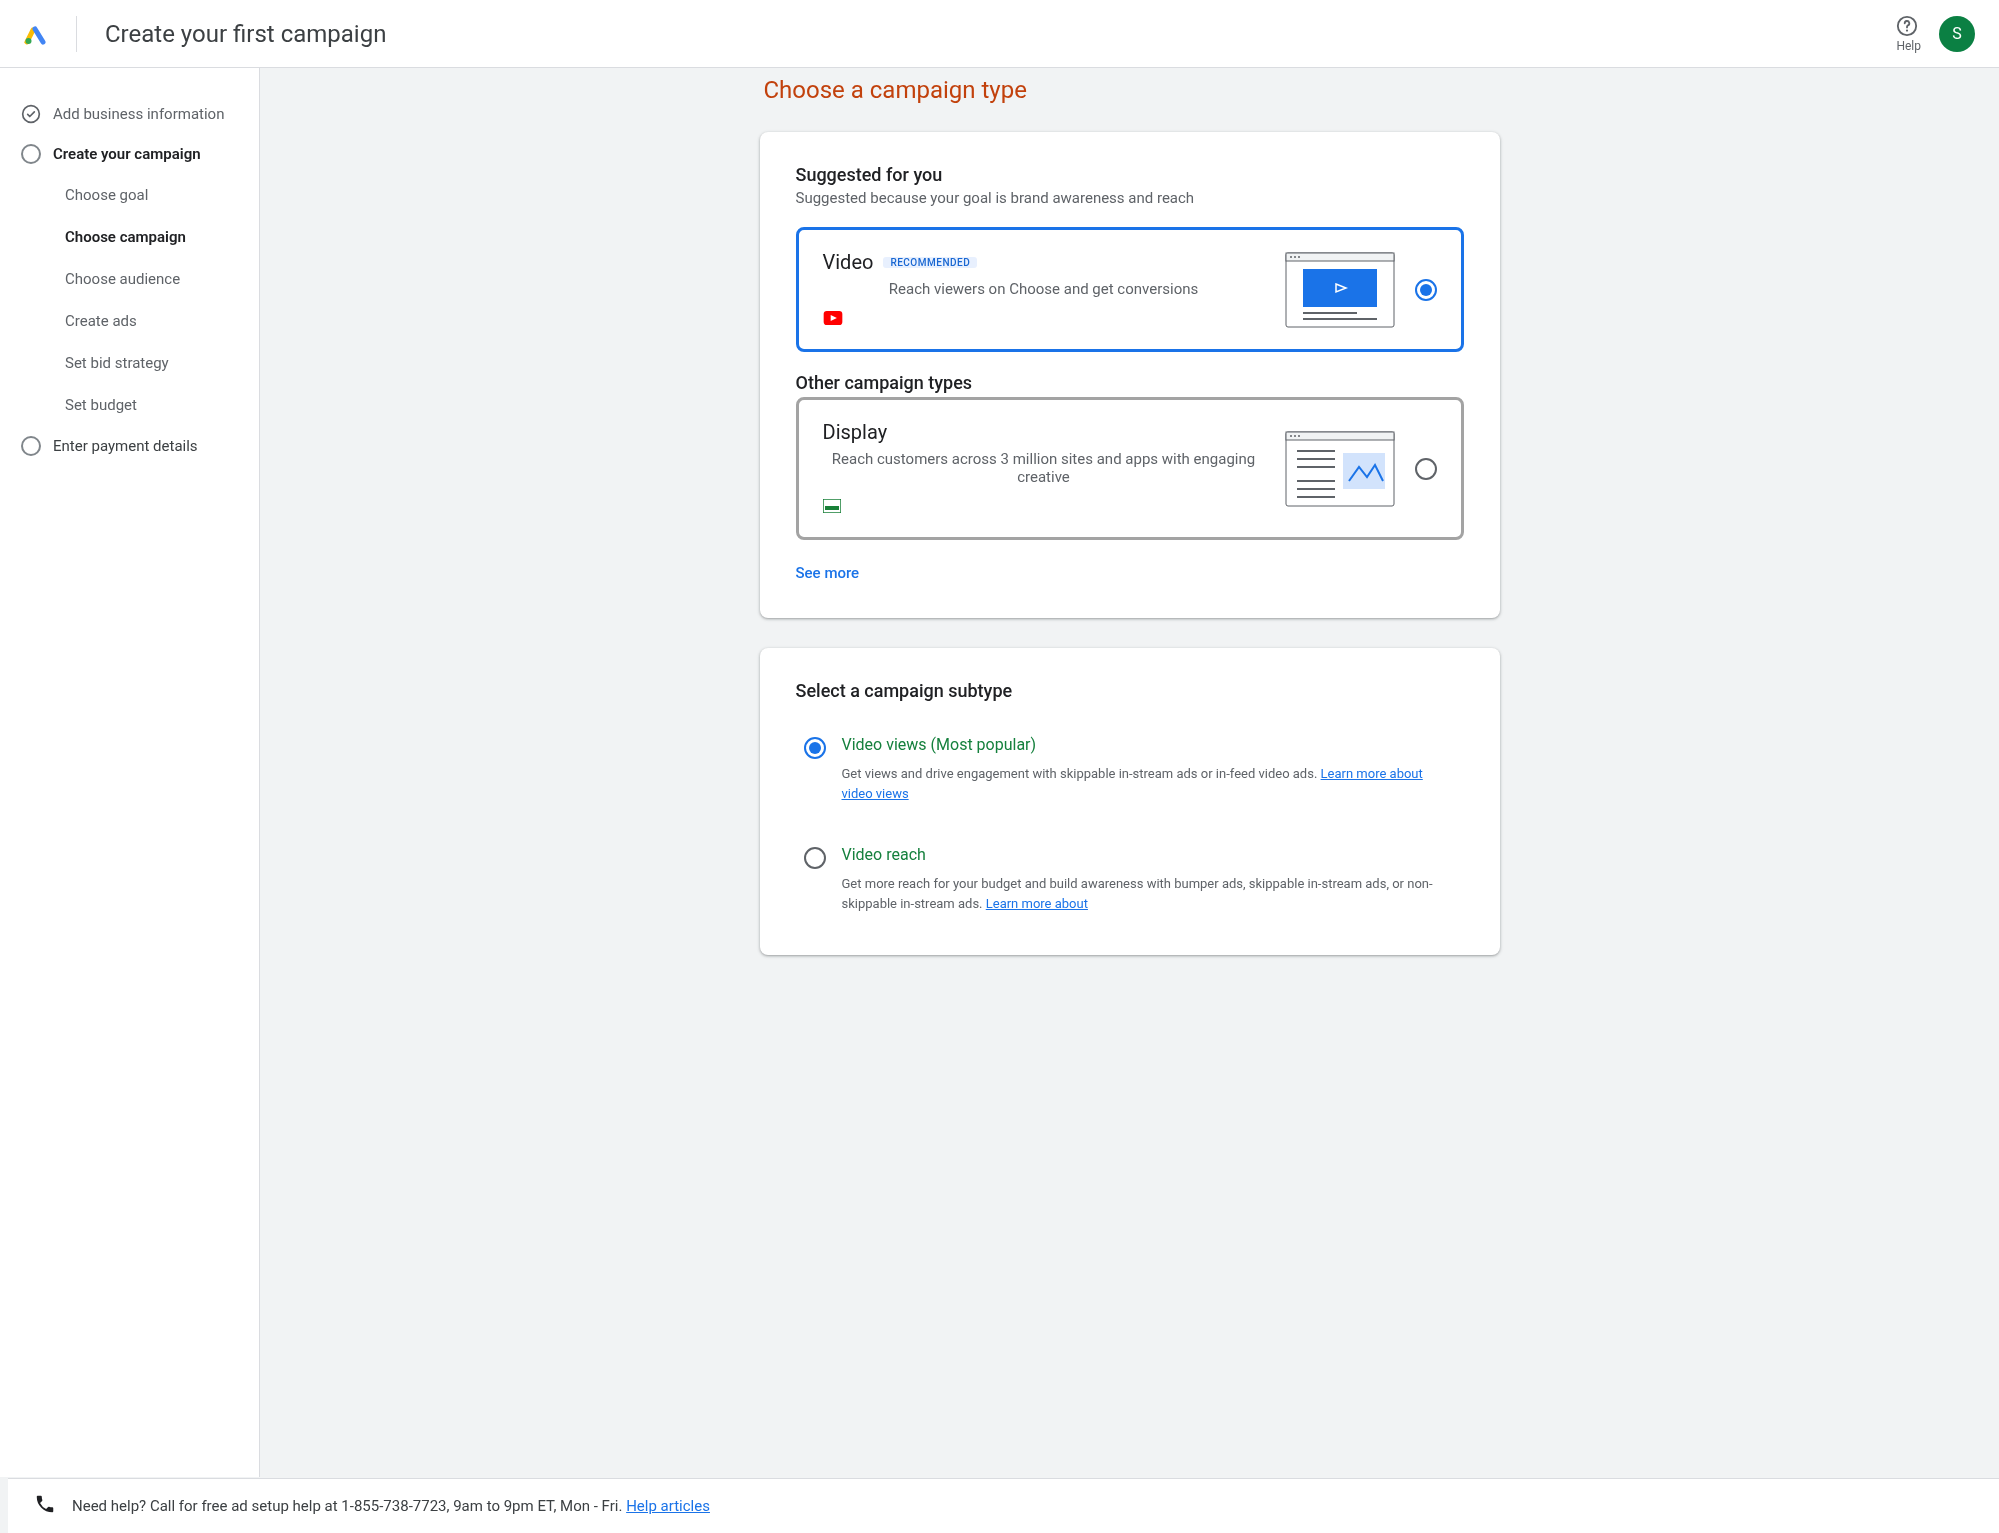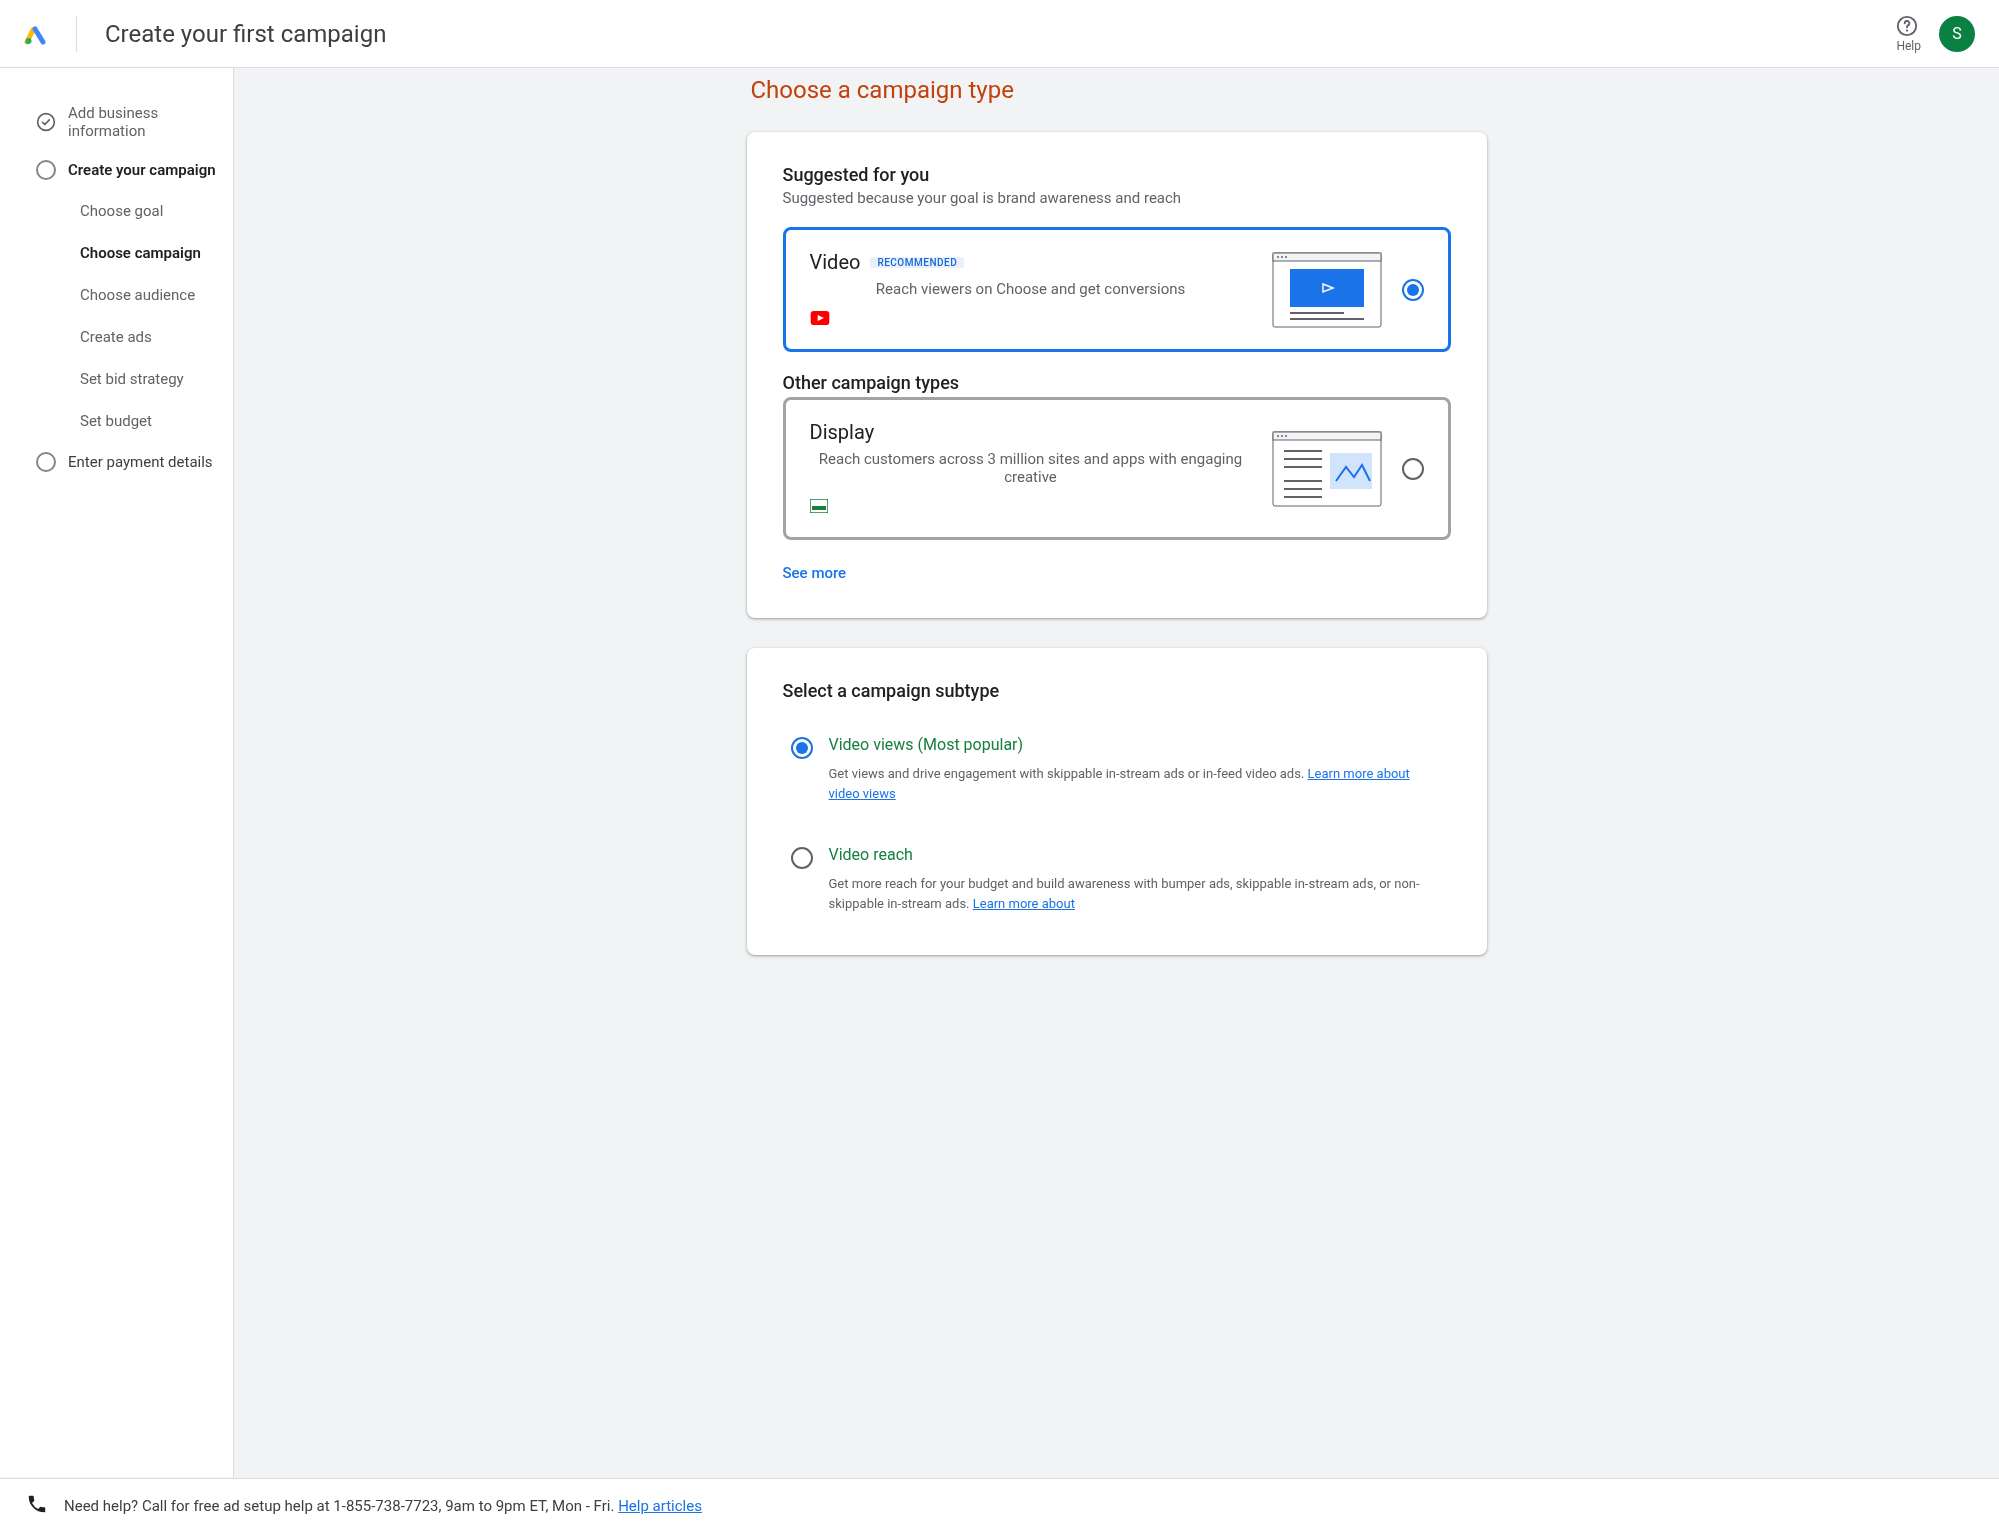--- a/index.html
+++ b/index.html
@@ -23,22 +23,22 @@
 }
 .header-title { font-size: 24px; color: #3c4043; }
 .header-spacer { flex: 1; }
 .help-btn { display:flex; flex-direction:column; align-items:flex-start; margin-right: 18px; cursor:pointer; }
 .help-label { font-size: 12px; color:#5f6368; margin-top:2px; }
 .avatar { width:36px; height:36px; border-radius:50%; background:#0b8043; color:#fff; display:flex; align-items:center; justify-content:center; font-size:16px; }
 
 .layout { display:flex; min-height: calc(100vh - 68px - 56px); }
 .sidebar {
   background:#fff;
-  width: 234px;
-  padding: 26px 14px 26px 36px;
+  width: 260px;
+  padding: 26px 14px 26px 21px;
   border-right: 1px solid #dadce0;
 }
 .step { display:flex; align-items:center; padding: 10px 0; color:#3c4043; font-size:15px;}
 .step.done .step-label { color:#5f6368; }
 .step .circle { width:20px; height:20px; border:2px solid #80868b; border-radius:50%; margin-right:12px; flex-shrink:0;}
 .step .check { width:20px; height:20px; margin-right:12px; flex-shrink:0;}
 .step.current .step-label { font-weight:600; color:#202124;}
 .substeps { margin-left: 44px; }
 .substep { padding: 12px 0; color:#5f6368; font-size:15px; cursor:pointer;}
 .substep.active { color:#202124; font-weight:600;}
@@ -80,21 +80,21 @@
 .see-more { color:#1a73e8; font-size:15px; font-weight:500; cursor:pointer; padding: 4px 0;}
 
 .subtype-row { display:flex; gap:16px; padding: 10px 8px; }
 .subtype-row .radio-outer { margin-top:2px;}
 .subtype-content { flex:1; }
 .subtype-title { font-size:16px; color:#15803d; margin-bottom:10px;}
 .subtype-desc { font-size:13px; color:#5f6368; line-height:1.5;}
 .subtype-desc a { color:#1a73e8; text-decoration:underline;}
 
 .footer {
-  position:fixed; bottom:0; left:0; right:0;
+  position:fixed; bottom:0; left:8px; right:0;
   background:#fff; border-top:1px solid #dadce0;
   display:flex; align-items:center;
   padding: 14px 26px;
   font-size:15px; color:#3c4043;
 }
 .footer-phone-icon { margin-right: 16px; }
 .footer a { color:#1a73e8; text-decoration:underline; }
 </style>
 </head>
 <body>

